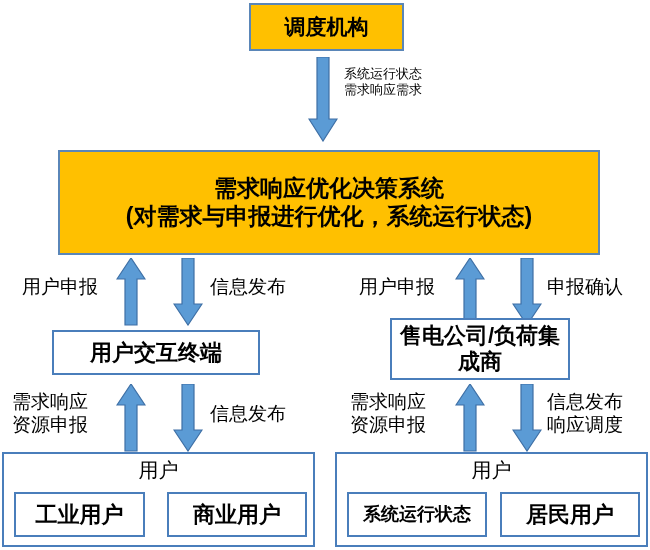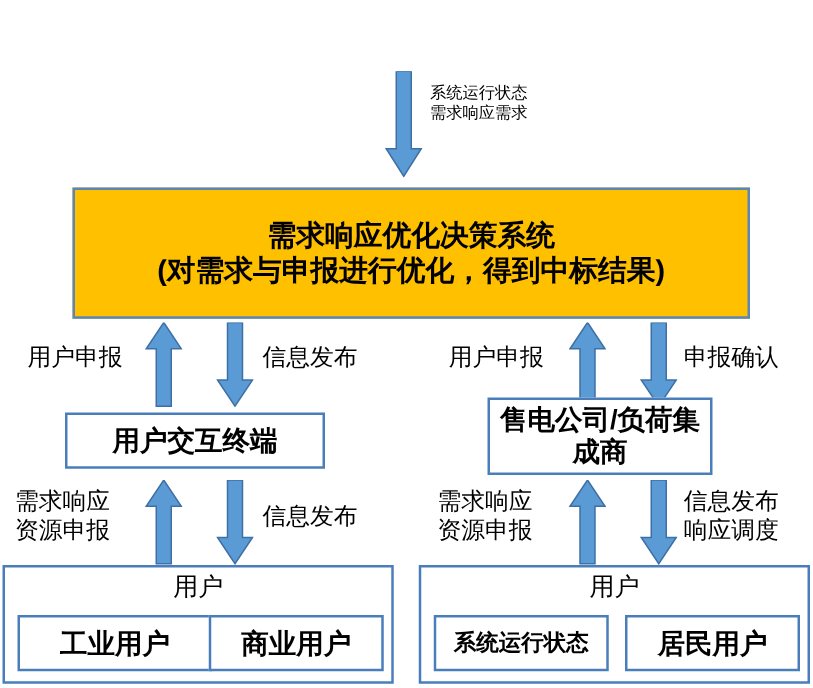--- a/index.html
+++ b/index.html
@@ -58,33 +58,36 @@
   .arrow {
     position: absolute;
   }
   .arrow svg { display: block; }
 </style>
 </head>
 <body>
 
 <div id="diagram">
 
+  <div class="box amber" style="left:249px; top:3px; width:155px; height:48px; font-size:21px;">
+    <span>调度机构</span>
+  </div>
 
   <div class="arrow" style="left:308px; top:57px; width:30px; height:85px;">
     <svg width="30" height="85" viewBox="0 0 30 85">
       <polygon points="9,0 21,0 21,62 29,62 15,84 1,62 9,62" fill="#5B9BD5" stroke="#3E6FA5" stroke-width="1.2"></polygon>
     </svg>
   </div>
 
   <div class="label" style="left:344px; top:66px; font-size:13px;">系统运行状态
 需求响应需求</div>
 
   <div class="box amber" style="left:58px; top:150px; width:542px; height:105px; font-size:23px; flex-direction:column;">
     <span>需求响应优化决策系统</span>
-    <span>(对需求与申报进行优化，得到中标结果)</span>
+    <span>(对需求与申报进行优化，系统运行状态)</span>
   </div>
 
   <div class="arrow" style="left:116px; top:258px; width:30px; height:68px;">
     <svg width="30" height="68" viewBox="0 0 30 68">
       <polygon points="15,0 29,21 21,21 21,67 9,67 9,21 1,21" fill="#5B9BD5" stroke="#3E6FA5" stroke-width="1.2"></polygon>
     </svg>
   </div>
   <div class="label" style="left:22px; top:276px; font-size:19px;">用户申报</div>
 
   <div class="arrow" style="left:173px; top:258px; width:30px; height:68px;">
@@ -143,21 +146,21 @@
   <div class="arrow" style="left:512px; top:384px; width:30px; height:68px;">
     <svg width="30" height="68" viewBox="0 0 30 68">
       <polygon points="9,0 21,0 21,46 29,46 15,67 1,46 9,46" fill="#5B9BD5" stroke="#3E6FA5" stroke-width="1.2"></polygon>
     </svg>
   </div>
   <div class="label" style="left:547px; top:391px; font-size:19px;">信息发布
 响应调度</div>
 
   <div class="box group" style="left:2px; top:452px; width:313px; height:95px;">
     <div class="group-label" style="top:5px; font-size:20px;">用户</div>
-    <div class="box white" style="left:10px; top:38px; width:156px; height:45px; font-size:22px;">
+    <div class="box white" style="left:10px; top:38px; width:131px; height:45px; font-size:22px;">
       <span>工业用户</span>
     </div>
     <div class="box white" style="left:163px; top:38px; width:140px; height:45px; font-size:22px;">
       <span>商业用户</span>
     </div>
   </div>
 
   <div class="box group" style="left:335px; top:452px; width:313px; height:95px;">
     <div class="group-label" style="top:5px; font-size:20px;">用户</div>
     <div class="box white" style="left:10px; top:38px; width:140px; height:45px; font-size:18px;">

